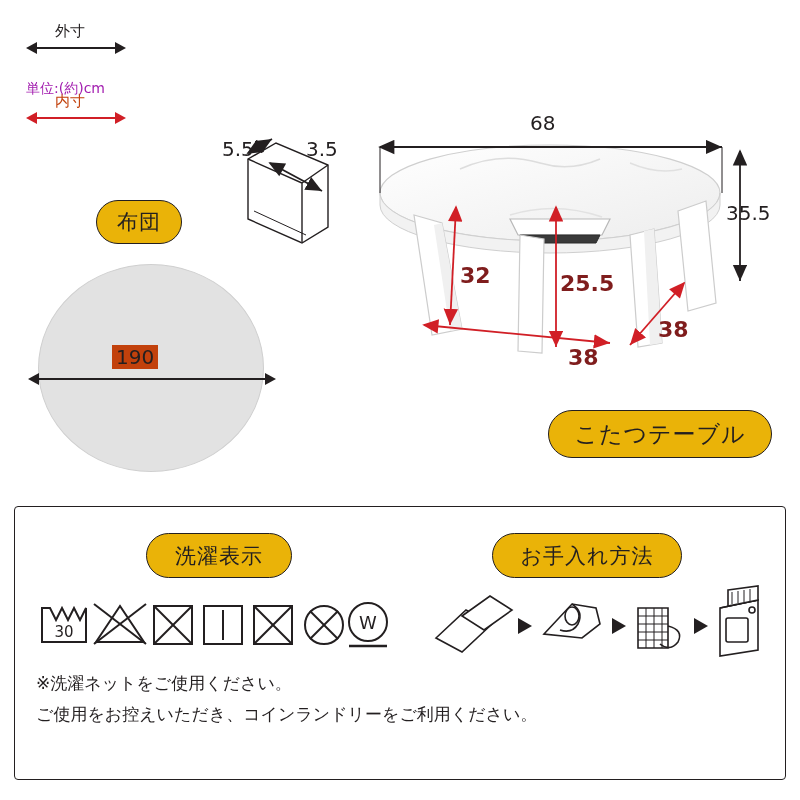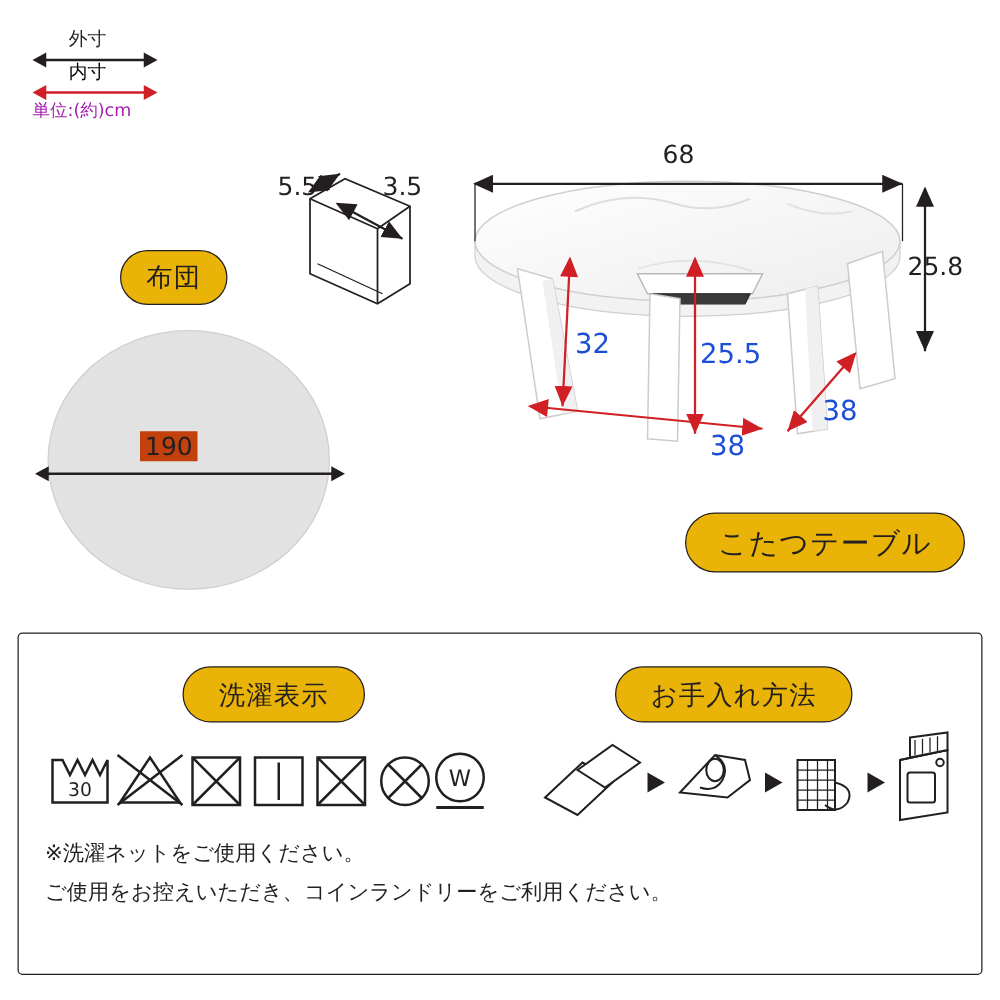--- a/index.html
+++ b/index.html
@@ -11,21 +11,21 @@
     color: #231f20;
     position: relative;
     overflow: hidden;
   }
   .root { position:absolute; inset:0; }
 
   
   .legend { position:absolute; left:26px; top:22px; }
   .legend-row { display:flex; align-items:center; height:26px;flex-direction:column; }
   .legend-label { font-size:15px; width:42px; }
-  .legend-label.red { color:#000000; }
+  .legend-label.red { color:#c2410c;margin-top:44px; }
   .legend-arrow { position:relative; width:100px; height:14px; }
   .legend-arrow .bar {
     position:absolute; left:10px; right:10px; top:6px; height:2px; background:#231f20;
   }
   .legend-arrow.red .bar { background:#d11f26; }
   .legend-arrow .head {
     position:absolute; top:1px; width:0; height:0;
     border-top:6px solid transparent; border-bottom:6px solid transparent;
   }
   .legend-arrow .head.l { left:0; border-right:11px solid #231f20; }
@@ -79,21 +79,21 @@
   .wash-symbols { position:absolute; left:38px; top:594px; width:350px; height:56px; }
   .wash-note { position:absolute; left:36px; top:668px; font-size:17px; line-height:31px; }
 
   
   .care-icons { position:absolute; left:432px; top:586px; width:330px; height:80px; }
 
   
   .table-area { position:absolute; left:210px; top:107px; width:580px; height:380px; }
 
   .txt { position:absolute; font-size:20px; color:#231f20; }
-  .txt.red { color:#1d4ed8; }
+  .txt.red { color:#7f1d1d;font-weight:bold; }
   svg { overflow:visible; }
 </style>
 </head>
 <body>
 
 <div class="root">
 
   <div class="legend">
     <div class="legend-row">
       <span class="legend-label">外寸</span>
@@ -205,21 +205,21 @@
       <g stroke="#d11f26" stroke-width="1.8" fill="none">
         <line x1="214" y1="218" x2="400" y2="236" marker-end="url(#ah-r)" marker-start="url(#ah-r-s)"></line>
       </g>
 
       <g stroke="#d11f26" stroke-width="1.8" fill="none">
         <line x1="474" y1="176" x2="420" y2="238" marker-end="url(#ah-r)" marker-start="url(#ah-r-s)"></line>
       </g>
     </svg>
 
     <span class="txt" style="left:320px; top:4px;">68</span>
-    <span class="txt" style="left:516px; top:94px;">25.8</span>
+    <span class="txt" style="left:516px; top:94px;">35.5</span>
     <span class="txt" style="left:12px; top:30px;">5.5</span>
     <span class="txt" style="left:96px; top:30px;">3.5</span>
     <span class="txt red" style="left:250px; top:156px; font-size:22px;">32</span>
     <span class="txt red" style="left:350px; top:164px; font-size:22px;">25.5</span>
     <span class="txt red" style="left:358px; top:238px; font-size:22px;">38</span>
     <span class="txt red" style="left:448px; top:210px; font-size:22px;">38</span>
   </div>
 
   <div class="pill" id="pill-kotatsu">
     <span>こたつテーブル</span>

